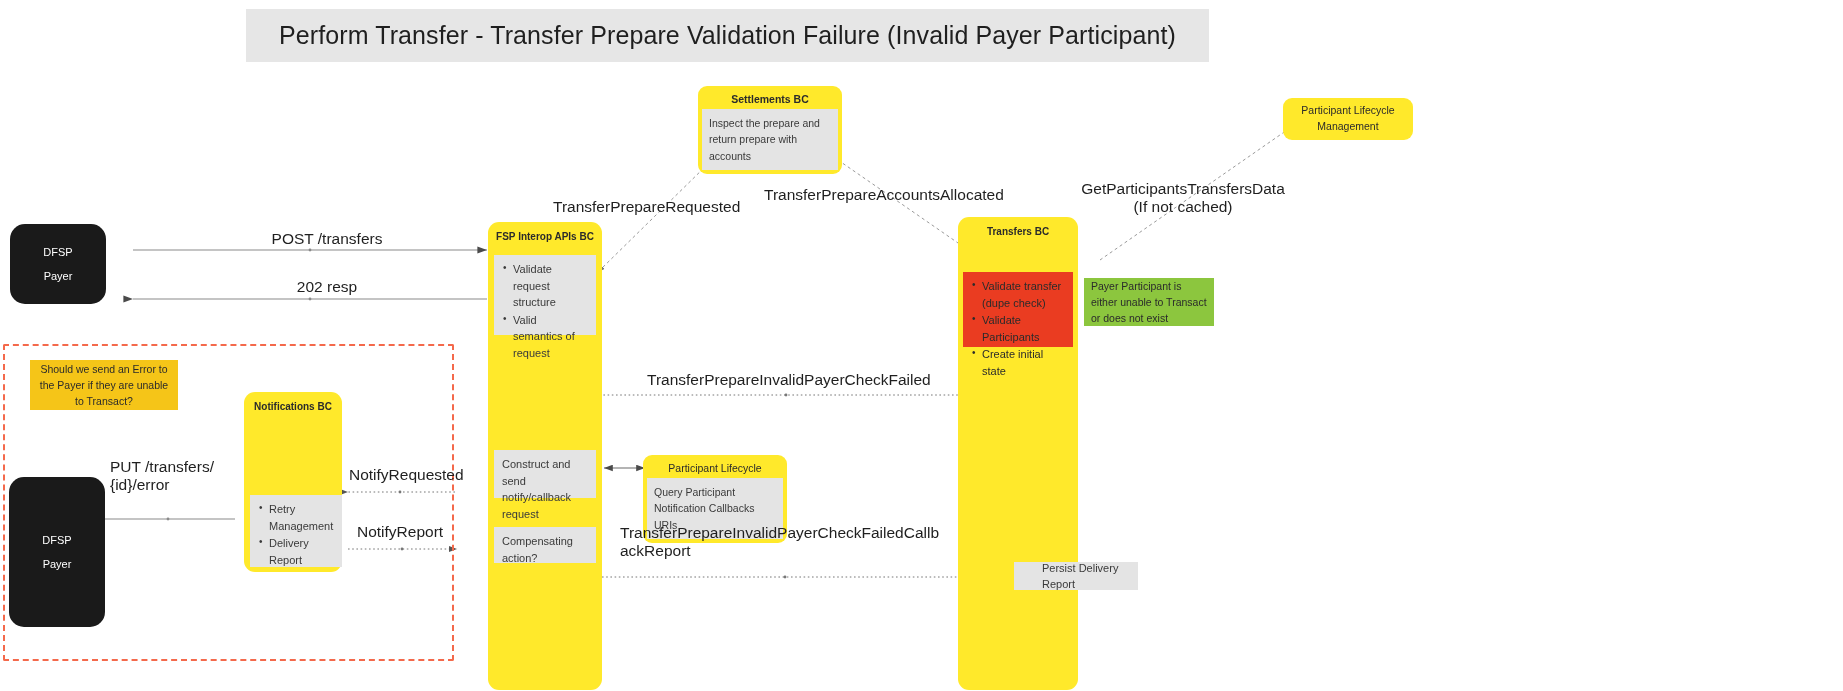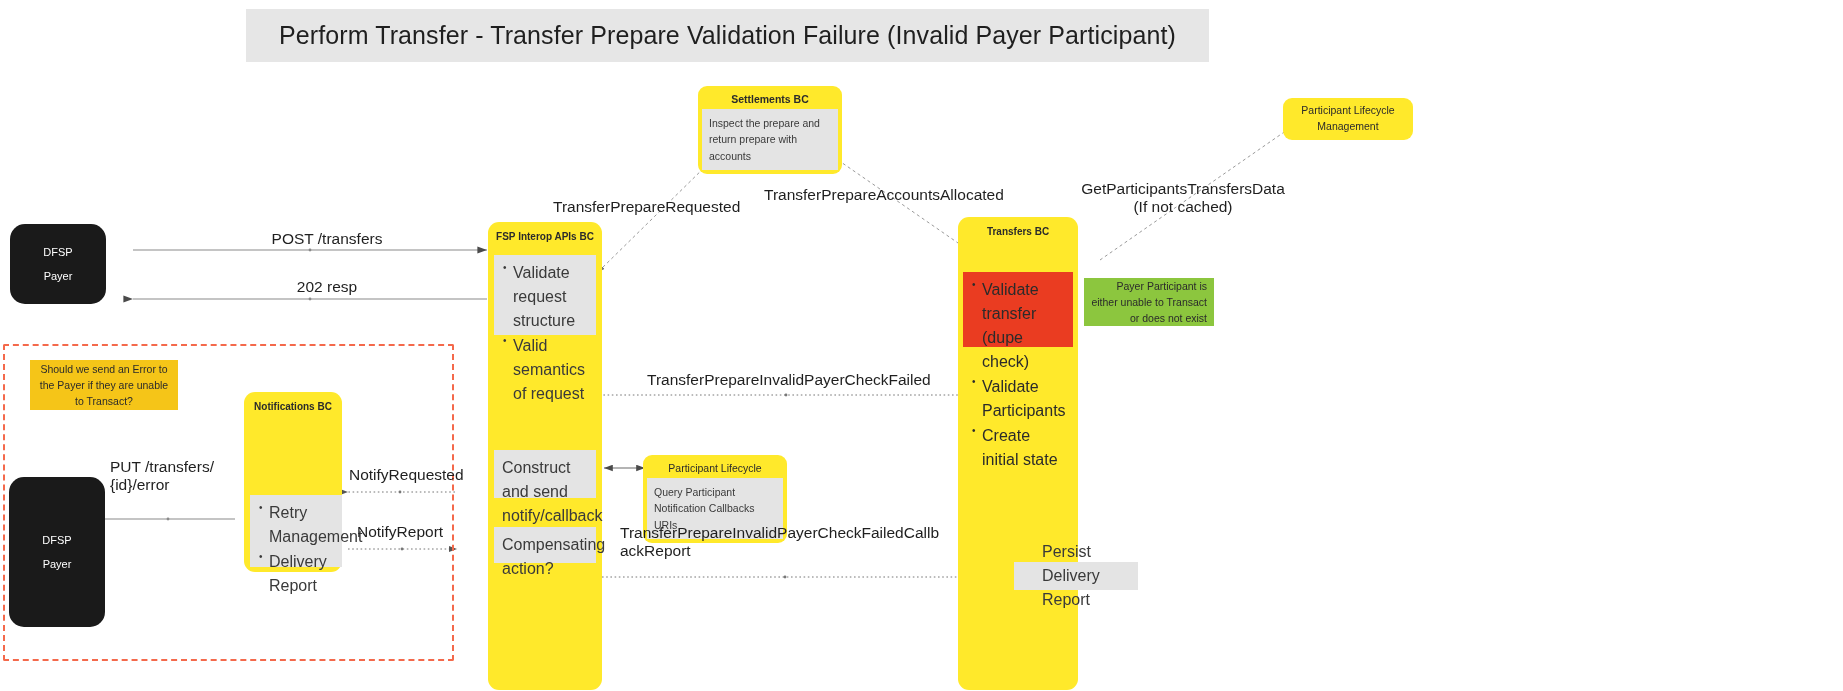--- a/index.html
+++ b/index.html
@@ -58,21 +58,21 @@
     text-align: center;
     font-size: 10px;
     font-weight: bold;
     color: #2b2b2b;
   }
 
   
   .panel {
     background: #e4e4e4;
     color: #3a3a3a;
-    font-size: 16px;
+    font-size: 11px;
     line-height: 1.5;
     padding: 6px 8px;
   }
   .panel.red {
     background: #ea3c21;
     color: #2b2b2b;
   }
   .panel ul {
     margin: 0; padding: 0; list-style: none;
   }
@@ -131,21 +131,21 @@
     display: flex; align-items: center; justify-content: center;
     padding: 5px 7px;
   }
 
   
   .green-note {
     background: #8cc63e;
     color: #2b2b2b;
     font-size: 10.5px;
     line-height: 1.55;
-    text-align: right;
+    text-align: left;
     display: flex; align-items: center; justify-content: center;
     padding: 5px 7px;
   }
 
   
   .msg-label {
     font-size: 15.5px;
     color: #1f1f1f;
     white-space: pre-line;
     line-height: 1.15;

